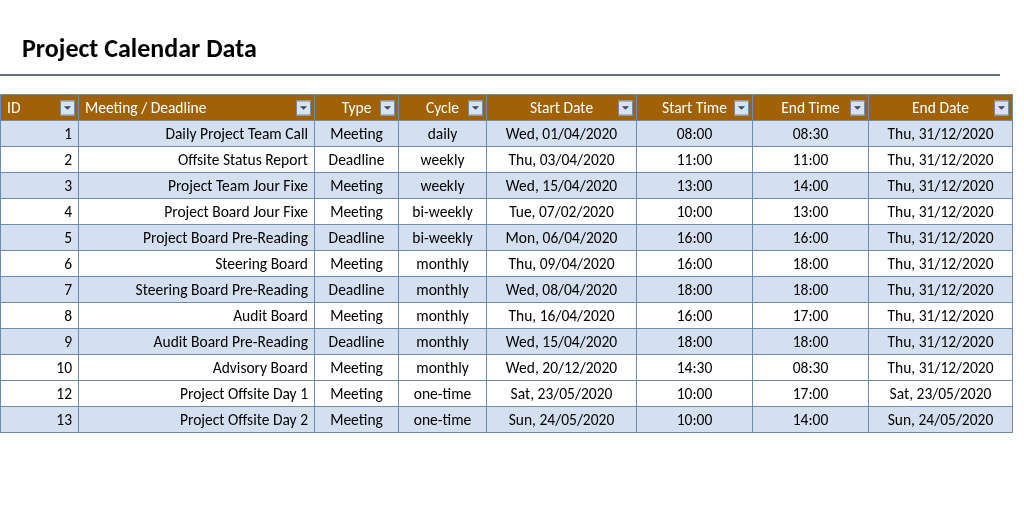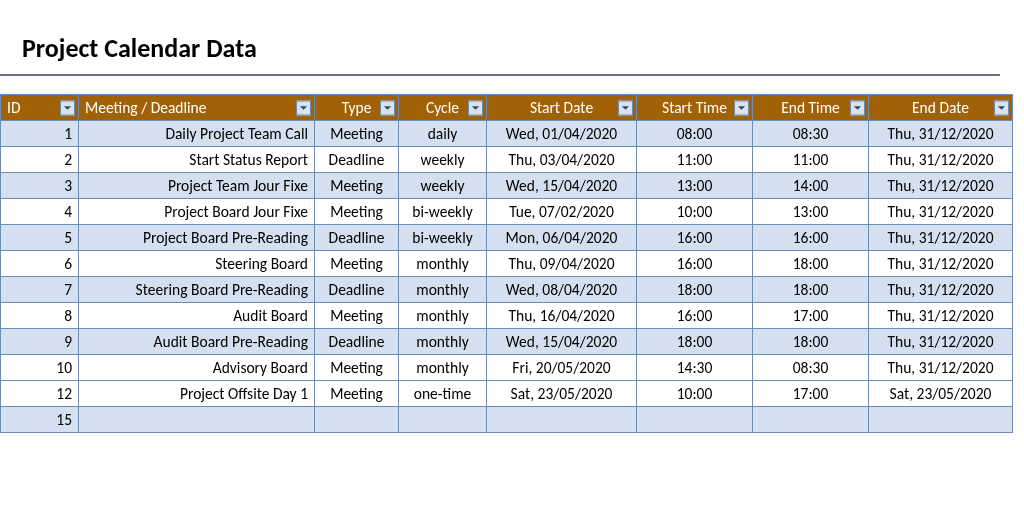--- a/index.html
+++ b/index.html
@@ -166,21 +166,21 @@
           <td class="td-name">Daily Project Team Call</td>
           <td class="td-c">Meeting</td>
           <td class="td-c">daily</td>
           <td class="td-c">Wed, 01/04/2020</td>
           <td class="td-c">08:00</td>
           <td class="td-c">08:30</td>
           <td class="td-c">Thu, 31/12/2020</td>
         </tr>
         <tr class="plain">
           <td class="td-id">2</td>
-          <td class="td-name">Start Status Report</td>
+          <td class="td-name">Offsite Status Report</td>
           <td class="td-c">Deadline</td>
           <td class="td-c">weekly</td>
           <td class="td-c">Thu, 03/04/2020</td>
           <td class="td-c">11:00</td>
           <td class="td-c">11:00</td>
           <td class="td-c">Thu, 31/12/2020</td>
         </tr>
         <tr class="alt">
           <td class="td-id">3</td>
           <td class="td-name">Project Team Jour Fixe</td>
@@ -249,40 +249,40 @@
           <td class="td-c">Wed, 15/04/2020</td>
           <td class="td-c">18:00</td>
           <td class="td-c">18:00</td>
           <td class="td-c">Thu, 31/12/2020</td>
         </tr>
         <tr class="plain">
           <td class="td-id">10</td>
           <td class="td-name">Advisory Board</td>
           <td class="td-c">Meeting</td>
           <td class="td-c">monthly</td>
-          <td class="td-c">Fri, 20/05/2020</td>
+          <td class="td-c">Wed, 20/12/2020</td>
           <td class="td-c">14:30</td>
           <td class="td-c">08:30</td>
           <td class="td-c">Thu, 31/12/2020</td>
         </tr>
         <tr class="plain">
           <td class="td-id">12</td>
           <td class="td-name">Project Offsite Day 1</td>
           <td class="td-c">Meeting</td>
           <td class="td-c">one-time</td>
           <td class="td-c">Sat, 23/05/2020</td>
           <td class="td-c">10:00</td>
           <td class="td-c">17:00</td>
           <td class="td-c">Sat, 23/05/2020</td>
         </tr>
         <tr class="alt">
-          <td class="td-id">15</td>
-          <td class="td-name"></td>
-          <td class="td-c"></td>
-          <td class="td-c"></td>
-          <td class="td-c"></td>
-          <td class="td-c"></td>
-          <td class="td-c"></td>
-          <td class="td-c"></td>
+          <td class="td-id">13</td>
+          <td class="td-name">Project Offsite Day 2</td>
+          <td class="td-c">Meeting</td>
+          <td class="td-c">one-time</td>
+          <td class="td-c">Sun, 24/05/2020</td>
+          <td class="td-c">10:00</td>
+          <td class="td-c">14:00</td>
+          <td class="td-c">Sun, 24/05/2020</td>
         </tr>
       </tbody>
   </table>
 </div>
 
 </body></html>

